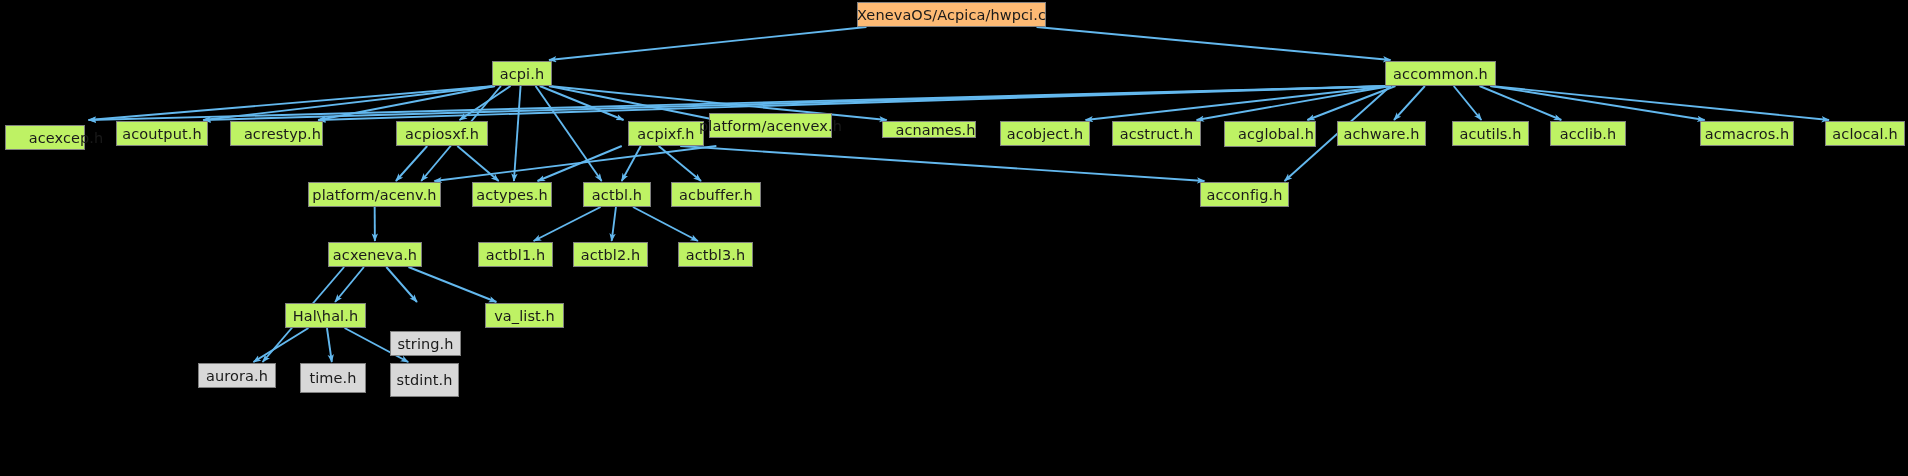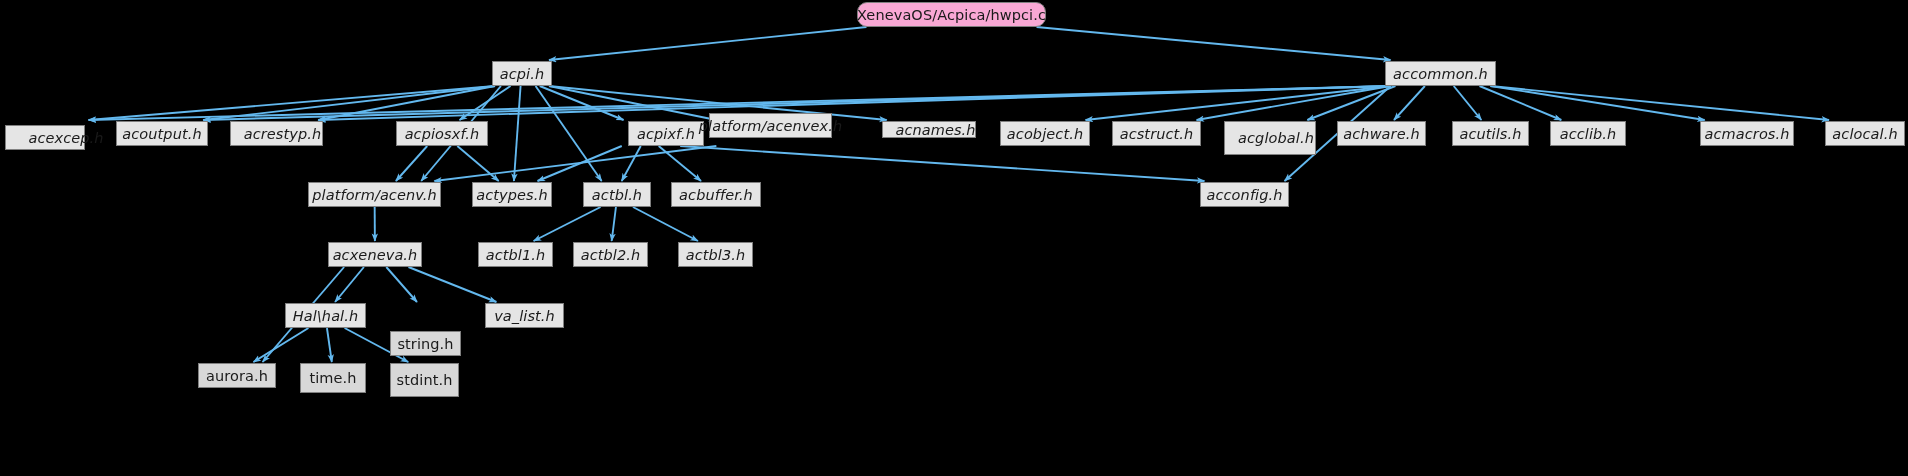--- a/index.html
+++ b/index.html
@@ -3,22 +3,22 @@
 <meta charset="utf-8">
 <style>
   html,body{margin:0;padding:0;background:#000;}
   #canvas{position:relative;width:1908px;height:476px;background:#000;overflow:hidden;
           font-family:"DejaVu Sans","Liberation Sans",sans-serif;}
   #edges{position:absolute;left:0;top:0;width:1908px;height:476px;}
   .node{position:absolute;box-sizing:border-box;border:1px solid #808080;
         display:flex;align-items:center;justify-content:center;
         font-size:14.5px;color:#1a1a1a;white-space:nowrap;height:25px;
         letter-spacing:0.1px;}
-  .node.white{background:#e5e5e5;font-style:italic;}
-  .node.gray{background:#f9a8d4;border-radius:10px;}
+  .node.white{background:#bef264;}
+  .node.gray{background:#fdba74;}
   .node.lgray{background:#d8d8d8;}
 </style>
 </head>
 <body>
 
 <div id="canvas">
   <svg id="edges" viewBox="0 0 1908 476" xmlns="http://www.w3.org/2000/svg">
     <defs>
       <marker id="ah" markerWidth="9" markerHeight="9" refX="7.6" refY="3.2" orient="auto" markerUnits="userSpaceOnUse">
         <path d="M0,0 L8.4,3.2 L0,6.4 L2.1,3.2 Z" fill="#63b8ee"></path>
@@ -75,21 +75,21 @@
       <div class="node white" style="left: 1385px; top: 61px; width: 111px; height: 25px;">accommon.h</div>
       <div class="node white" style="left: 5px; top: 125px; width: 80px; height: 25px; padding-left: 42px;">acexcep.h</div>
       <div class="node white" style="left: 116px; top: 121px; width: 92px; height: 25px;">acoutput.h</div>
       <div class="node white" style="left: 230px; top: 121px; width: 93px; height: 25px; padding-left: 12px;">acrestyp.h</div>
       <div class="node white" style="left: 396px; top: 121px; width: 92px; height: 25px;">acpiosxf.h</div>
       <div class="node white" style="left: 608px; top: 121px; width: 76px; height: 25px; margin-left: 20px;">acpixf.h</div>
       <div class="node white" style="left: 709px; top: 113px; width: 123px; height: 25px;">platform/acenvex.h</div>
       <div class="node white" style="left: 882px; top: 121px; width: 94px; height: 17px; padding-left: 13px;">acnames.h</div>
       <div class="node white" style="left: 1000px; top: 121px; width: 90px; height: 25px;">acobject.h</div>
       <div class="node white" style="left: 1112px; top: 121px; width: 89px; height: 25px;">acstruct.h</div>
-      <div class="node white" style="left: 1224px; top: 121px; width: 92px; height: 34px; padding-left: 12px;">acglobal.h</div>
+      <div class="node white" style="left: 1224px; top: 121px; width: 92px; height: 26px; padding-left: 12px;">acglobal.h</div>
       <div class="node white" style="left: 1337px; top: 121px; width: 89px; height: 25px;">achware.h</div>
       <div class="node white" style="left: 1452px; top: 121px; width: 77px; height: 25px;">acutils.h</div>
       <div class="node white" style="left: 1550px; top: 121px; width: 76px; height: 25px;">acclib.h</div>
       <div class="node white" style="left: 1700px; top: 121px; width: 94px; height: 25px;">acmacros.h</div>
       <div class="node white" style="left: 1825px; top: 121px; width: 80px; height: 25px;">aclocal.h</div>
       <div class="node white" style="left: 308px; top: 182px; width: 133px; height: 25px;">platform/acenv.h</div>
       <div class="node white" style="left: 472px; top: 182px; width: 80px; height: 25px;">actypes.h</div>
       <div class="node white" style="left: 583px; top: 182px; width: 68px; height: 25px;">actbl.h</div>
       <div class="node white" style="left: 671px; top: 182px; width: 90px; height: 25px;">acbuffer.h</div>
       <div class="node white" style="left: 1200px; top: 182px; width: 89px; height: 25px;">acconfig.h</div>

